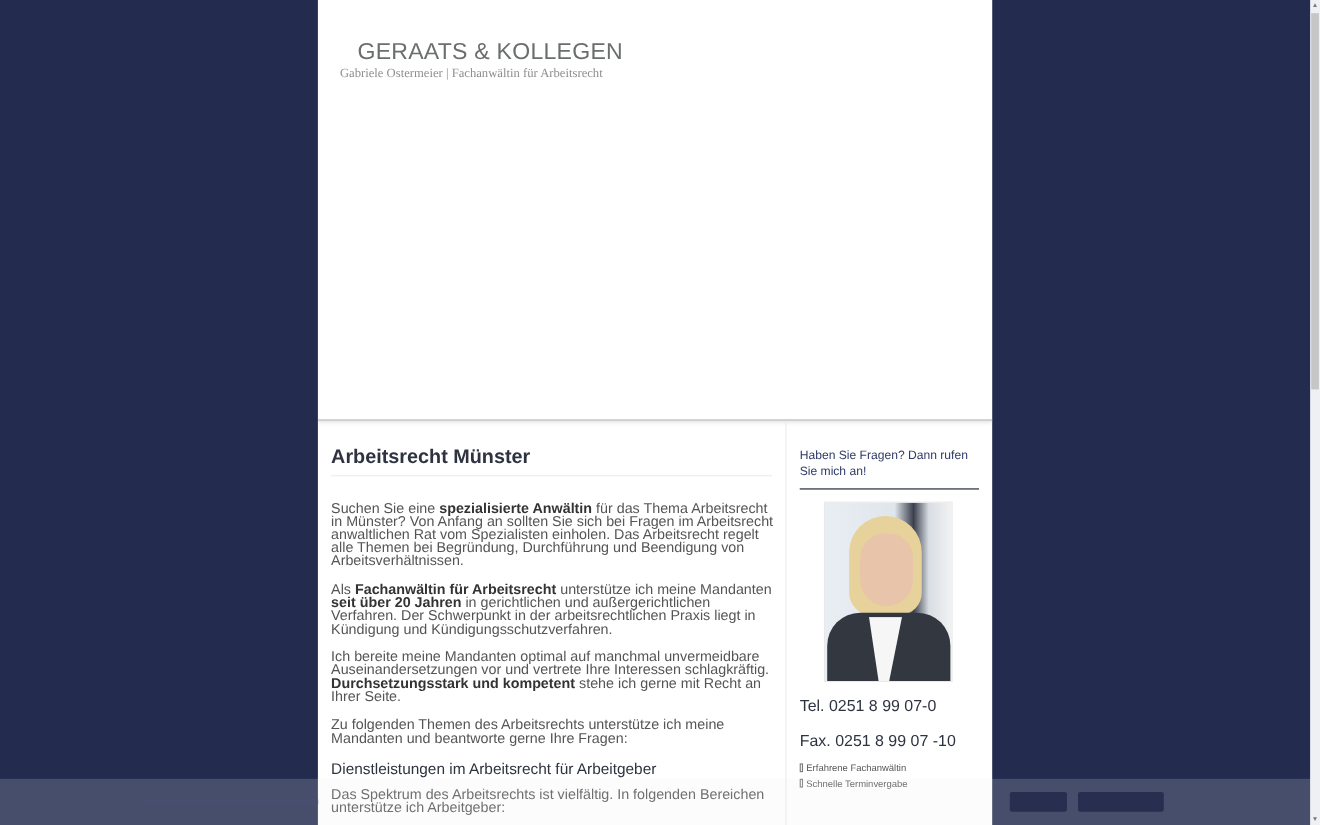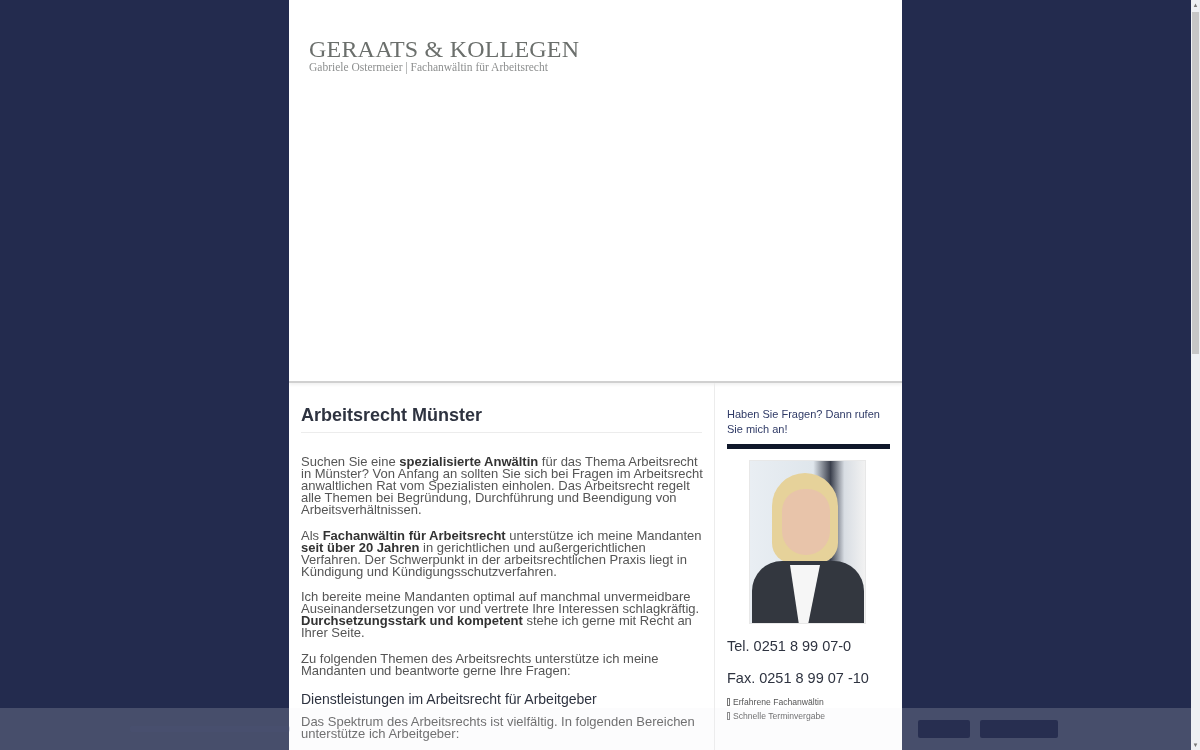--- a/index.html
+++ b/index.html
@@ -18,24 +18,24 @@
       background: #ffffff;
       overflow: hidden;
     }
     .header {
       height: 107px;
       position: relative;
       background: #fff;
     }
     .logo-title {
       position: absolute;
-      left: 20px;
+      left: 36px;
       top: 36px;
-      font-family: Liberation Serif, serif;
-      font-size: 24px;
+      font-family: Liberation Sans, sans-serif;
+      font-size: 21px;
       color: #6b6f6c;
       letter-spacing: 0.2px;
       white-space: nowrap;
     }
     .logo-sub {
       position: absolute;
       left: 20px;
       top: 61px;
       font-family: "Liberation Serif", serif;
       font-size: 11.5px;
@@ -119,21 +119,21 @@
     .sidebar {
       width: 187px;
       padding: 24px 12px 0 12px;
     }
     .sidebar h3 {
       font-size: 11px;
       font-weight: normal;
       color: #2f3a66;
       line-height: 15px;
       padding-bottom: 7px;
-      border-bottom: 5px solid #0f172a;
+      border-bottom: 1px solid #0f172a;
       width: 163px;
     }
     .portrait {
       margin: 11px 0 0 22px;
       width: 117px;
       height: 164px;
       border: 1px solid #e8e8e8;
       position: relative;
       overflow: hidden;
       background: linear-gradient(90deg, #e9eef3 0%, #dfe6ec 55%, #3a3f4c 70%, #d8dde3 82%, #f2f2f2 100%);

